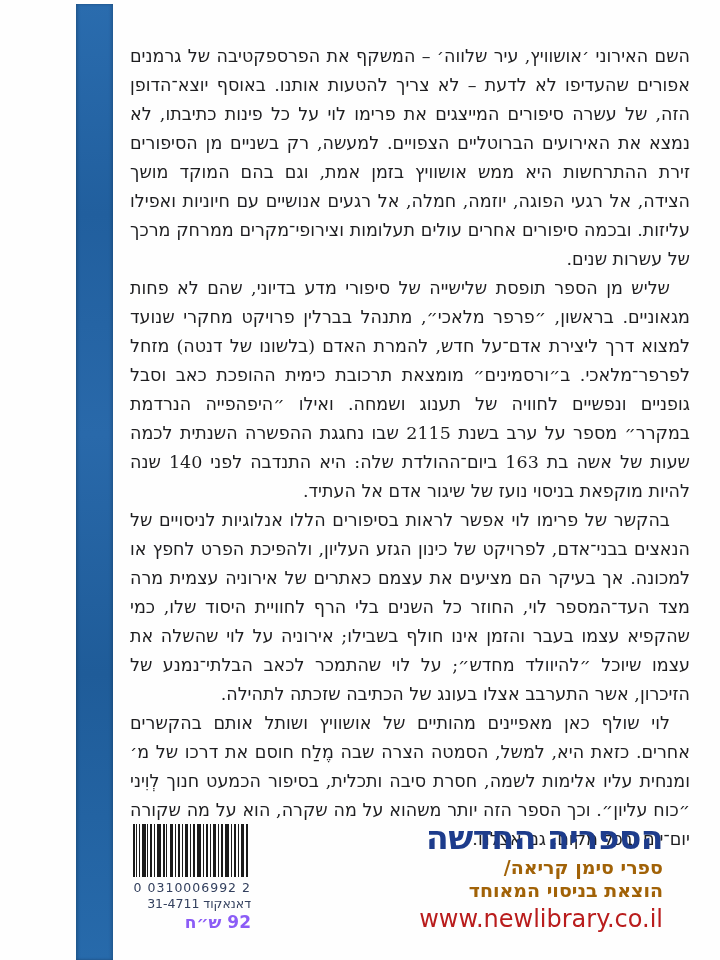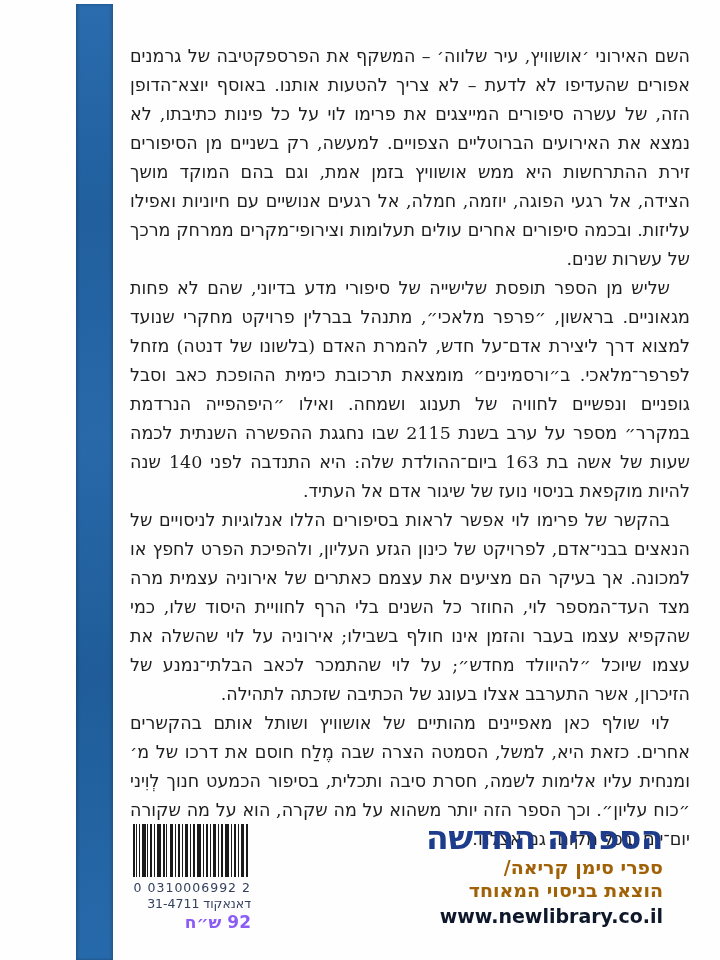--- a/index.html
+++ b/index.html
@@ -47,21 +47,21 @@
     direction:rtl; font-family:"DejaVu Sans",sans-serif;margin-left:36px;
   }
   .pub-name {
     font-size:33px; font-weight:bold; color:#1d3c8c;
     line-height:1.1; letter-spacing:-0.5px;
   }
   .pub-red {
     font-size:19px; font-weight:bold; color:#a16207; line-height:1.22;
   }
   .pub-site {
-    font-size:19px; font-weight:bold; color:#0f172a;
+    font-size:24px; font-weight:normal; color:#b91c1c;
     direction:ltr; margin-top:2px;
   }
 </style>
 </head>
 <body>
 
 <div class="cover">
 
   <div class="spine"></div>
 

